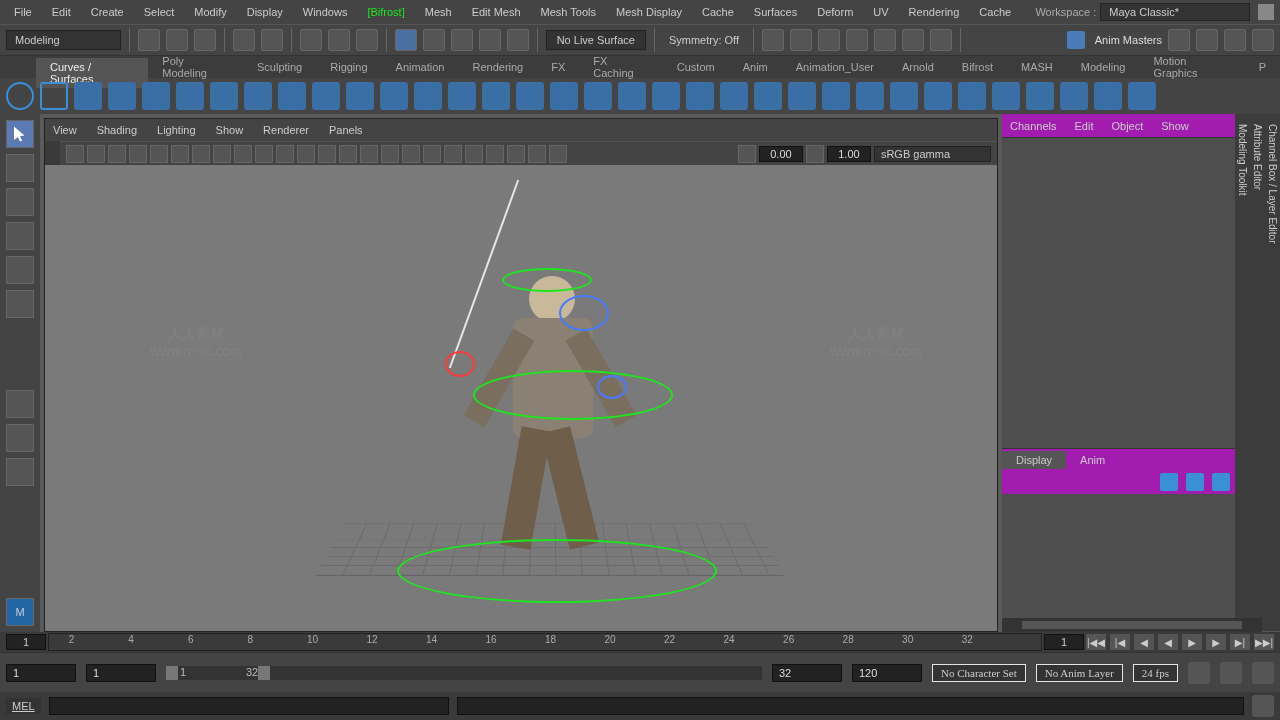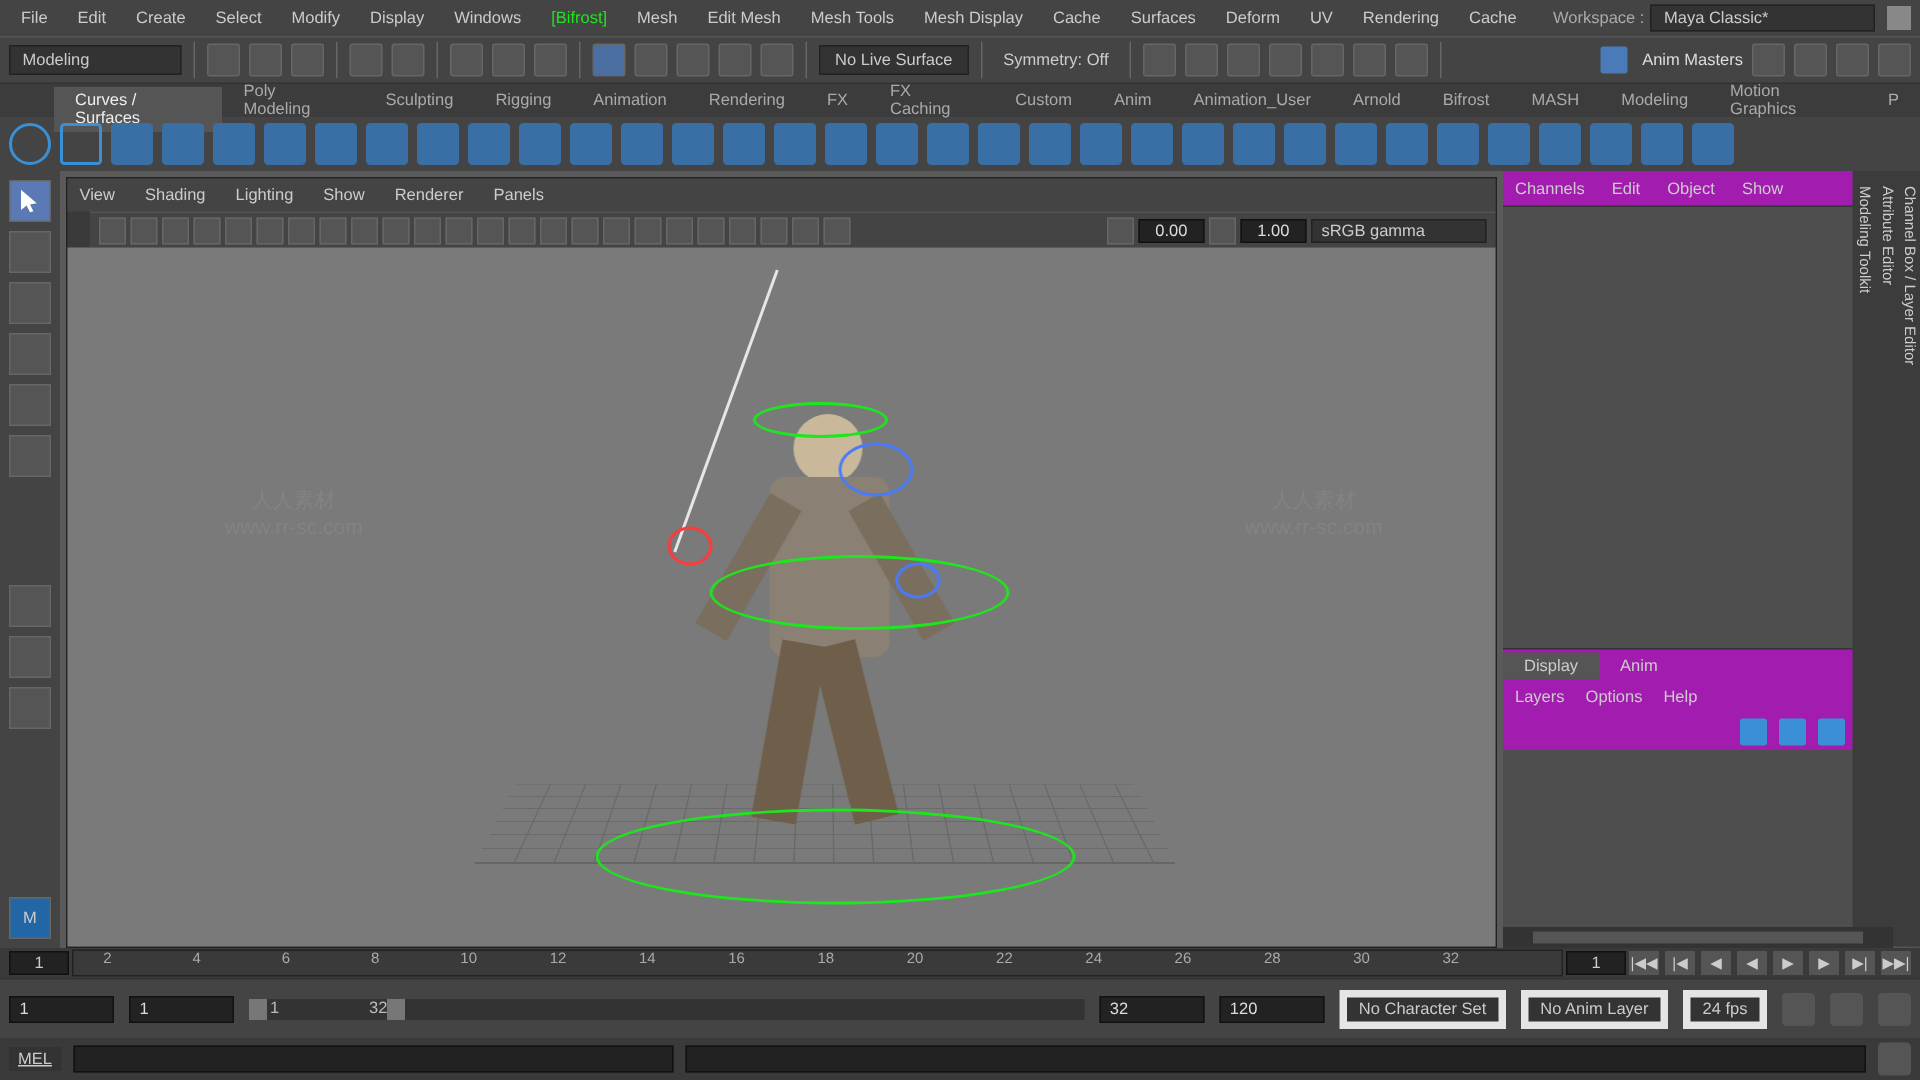--- a/index.html
+++ b/index.html
@@ -90,21 +90,21 @@
 .tl-ruler { flex:1; height:18px; background:#3a3a3a; position:relative; border:1px solid #222; }
 .tl-ruler .tick { position:absolute; top:0; bottom:0; font-size:10px; color:#aaa; }
 .play-ctrl { display:flex; gap:4px; align-items:center; }
 .play-btn { width:20px; height:16px; background:#555; display:flex; align-items:center; justify-content:center; font-size:10px; }
 
 
 .rangerow { height:40px; background:#444; display:flex; align-items:center; padding:0 6px; gap:10px; border-top:1px solid #333; }
 .field-sm { background:#222; border:1px solid #111; color:#ddd; padding:2px 6px; width:70px; font-size:11px; }
 .range-slider { flex:1; height:14px; background:#333; position:relative; }
 .range-grip { position:absolute; top:0; height:14px; width:12px; background:#777; }
-.drop-sm { background:#333; border:5px solid #e5e5e5; padding:2px 8px; }
+.drop-sm { background:#333; border:1px solid #e5e5e5; padding:2px 8px;font-family:Liberation Serif, serif; }
 .rr-ico { width:22px; height:22px; background:#555; border-radius:3px; }
 
 
 .cmdline { height:28px; background:#3a3a3a; display:flex; align-items:center; padding:0 6px; gap:8px; }
 .cmdline .lang { padding:2px 6px; background:#333;text-decoration:underline; }
 .cmdline .cmd-in { flex:0 0 400px; height:18px; background:#222; border:1px solid #111; }
 .cmdline .cmd-out { flex:1; height:18px; background:#222; border:1px solid #111; }
 
 .watermark { position:absolute; color:rgba(150,150,150,.35); font-size:14px; text-align:center; pointer-events:none; }
 </style>
@@ -321,25 +321,20 @@
       <span>Channels</span>
       <span>Edit</span>
       <span>Object</span>
       <span>Show</span>
     </div>
     <div class="cb-area"></div>
     <div class="cb-tabs">
       <span class="cb-tab active">Display</span>
       <span class="cb-tab">Anim</span>
     </div>
-    <div class="cb-opts">
-      <span>Layers</span>
-      <span>Options</span>
-      <span>Help</span>
-    </div>
     <div class="cb-icons">
       <span class="cb-ico"></span>
       <span class="cb-ico"></span>
       <span class="cb-ico"></span>
       <span class="cb-ico"></span>
     </div>
     <div class="cb-area" style="flex:.4"></div>
     <div class="cb-scroll"></div>
   </div>
 

